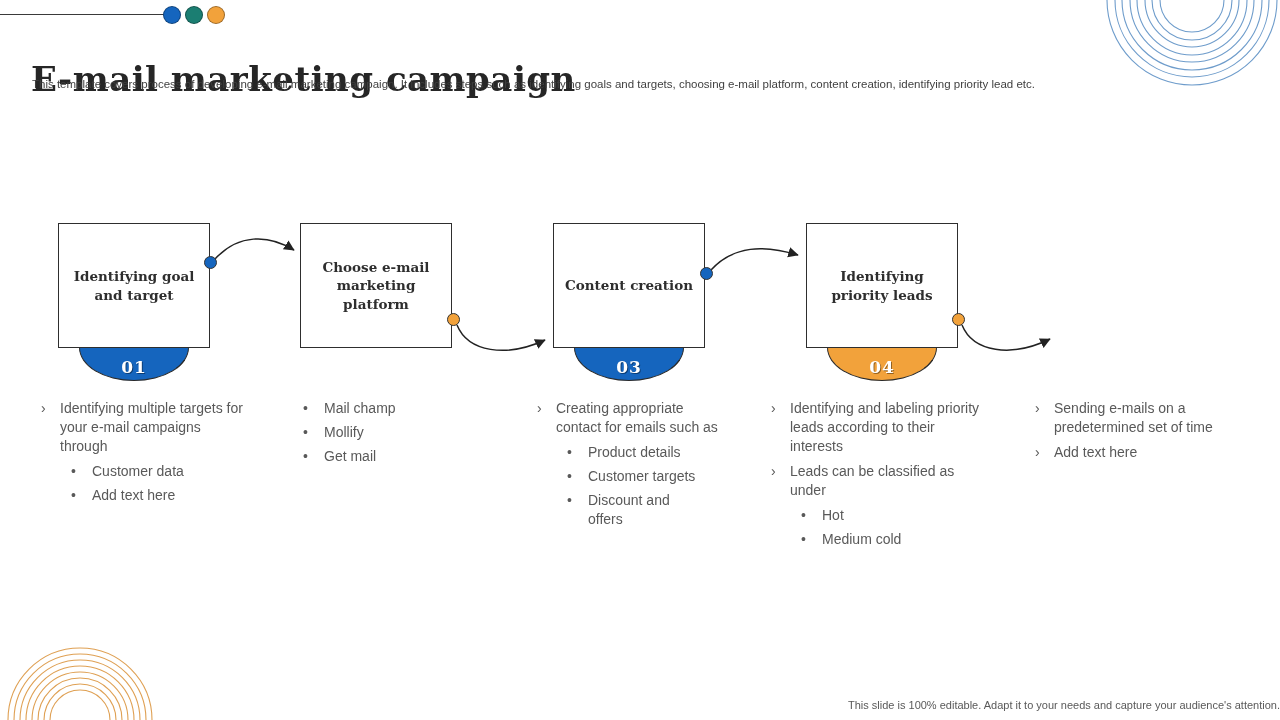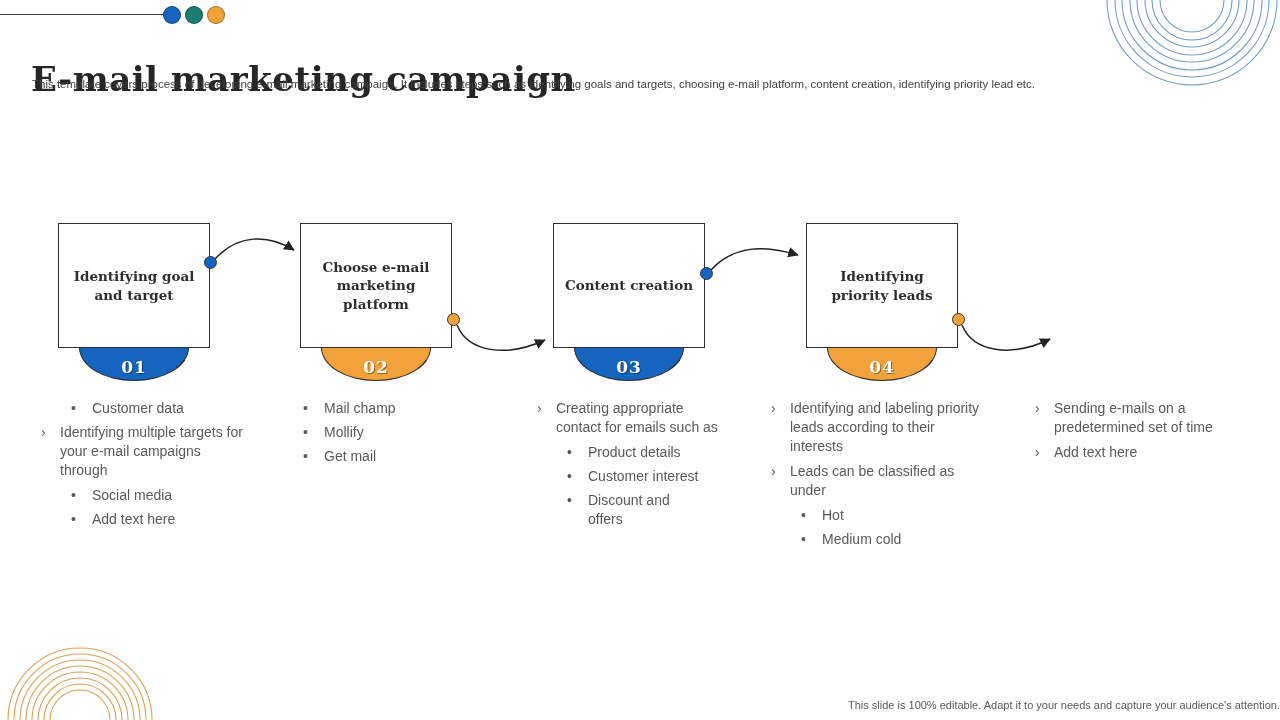--- a/index.html
+++ b/index.html
@@ -90,23 +90,20 @@
   <div class="box" style="left:300px">
     <div class="box-title">Choose e-mail marketing platform</div>
     </div>
   <div class="box" style="left:806px">
     <div class="box-title">Identifying priority leads</div>
     </div>
 
   <div class="halfcircle blue" style="left:79px">
     <span class="step-num">01</span>
     </div>
-  <div class="halfcircle orange" style="left:321px">
-    <span class="step-num">02</span>
-    </div>
   <div class="halfcircle blue" style="left:574px">
     <span class="step-num">03</span>
     </div>
   <div class="halfcircle orange" style="left:827px">
     <span class="step-num">04</span>
     </div>
 
   <div class="edge-dot blue" style="left:204px;top:256px"></div>
   <div class="edge-dot orange" style="left:447px;top:313px"></div>
   <div class="edge-dot blue" style="left:700px;top:267px"></div>
@@ -120,34 +117,33 @@
     </defs>
     <g fill="none" stroke="#222" stroke-width="1.5">
       <path d="M 215 259 C 238 234, 268 234, 294 250" marker-end="url(#ah)"></path>
       <path d="M 457 325 C 468 352, 506 358, 545 340" marker-end="url(#ah)"></path>
       <path d="M 711 270 C 734 245, 764 245, 798 255" marker-end="url(#ah)"></path>
       <path d="M 962 325 C 973 352, 1011 358, 1050 339" marker-end="url(#ah)"></path>
     </g>
   </svg>
 
   <div class="col" style="left:40px">
+    <div class="li l1">Identifying multiple targets for your e-mail campaigns through</div>
     <div class="li l2">Customer data</div>
-    <div class="li l1">Identifying multiple targets for your e-mail campaigns through</div>
-    <div class="li l2">Social media</div>
     <div class="li l2">Add text here</div>
   </div>
   <div class="col" style="left:272px">
     <div class="li l2">Mail champ</div>
     <div class="li l2">Mollify</div>
     <div class="li l2">Get mail</div>
   </div>
   <div class="col" style="left:536px;width:190px">
     <div class="li l1">Creating appropriate contact for emails such as</div>
     <div class="li l2">Product details</div>
-    <div class="li l2">Customer interest</div>
+    <div class="li l2">Customer targets</div>
     <div class="li l2" style="width:110px">Discount and offers</div>
   </div>
   <div class="col" style="left:770px">
     <div class="li l1">Identifying and labeling priority leads according to their interests</div>
     <div class="li l1">Leads can be classified as under</div>
     <div class="li l2">Hot</div>
     <div class="li l2">Medium cold</div>
   </div>
   <div class="col" style="left:1034px">
     <div class="li l1">Sending e-mails on a predetermined set of time</div>

